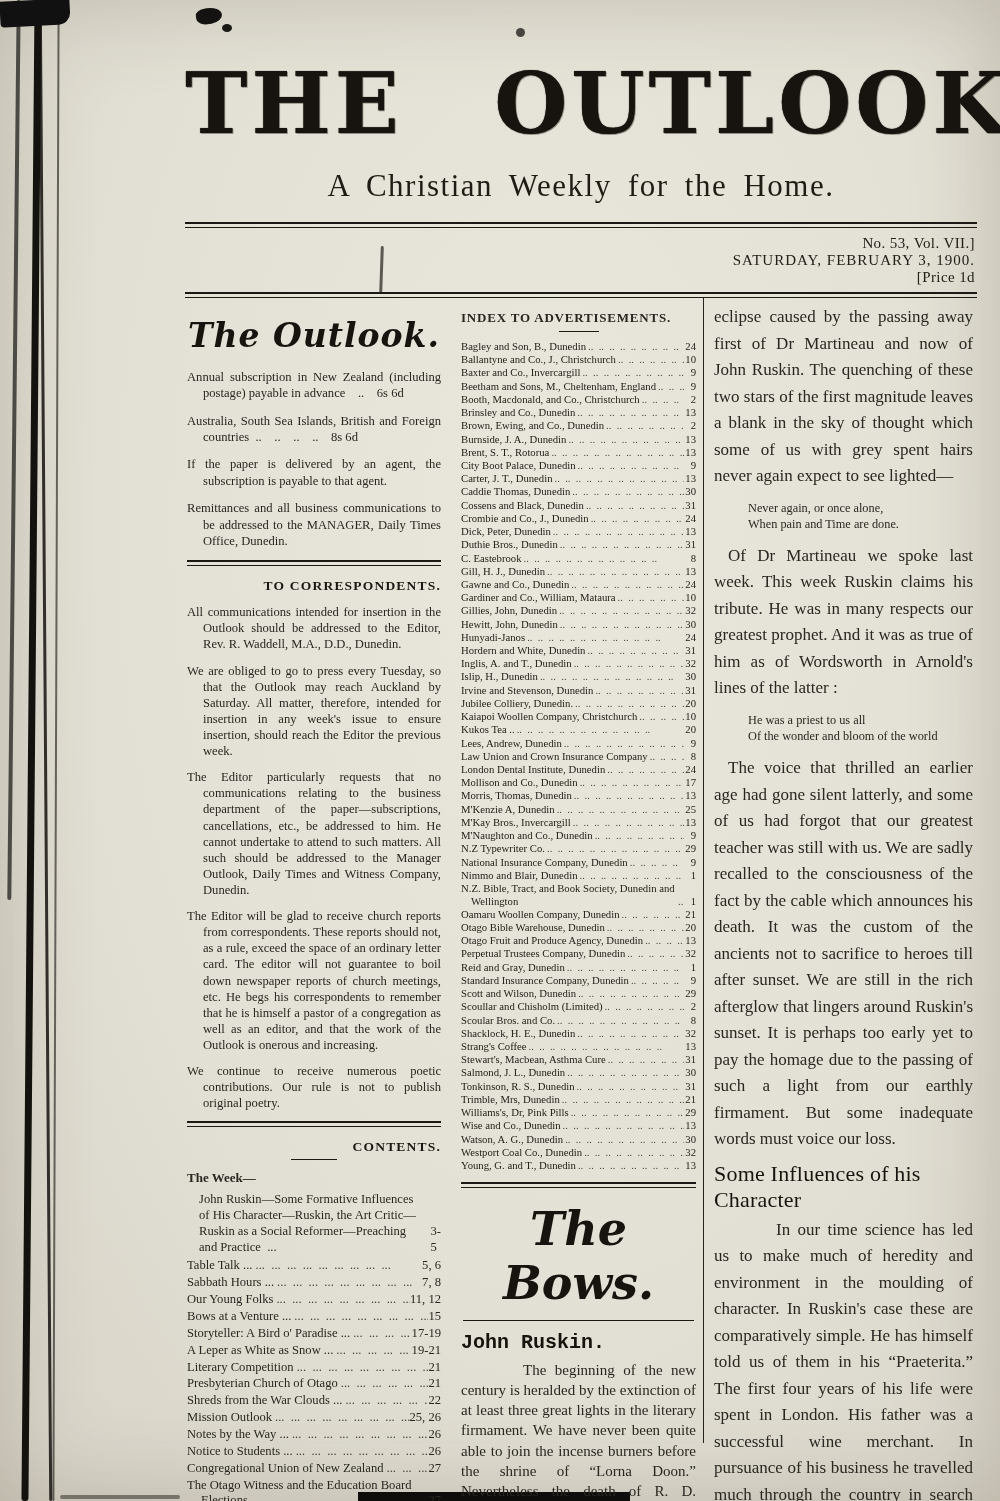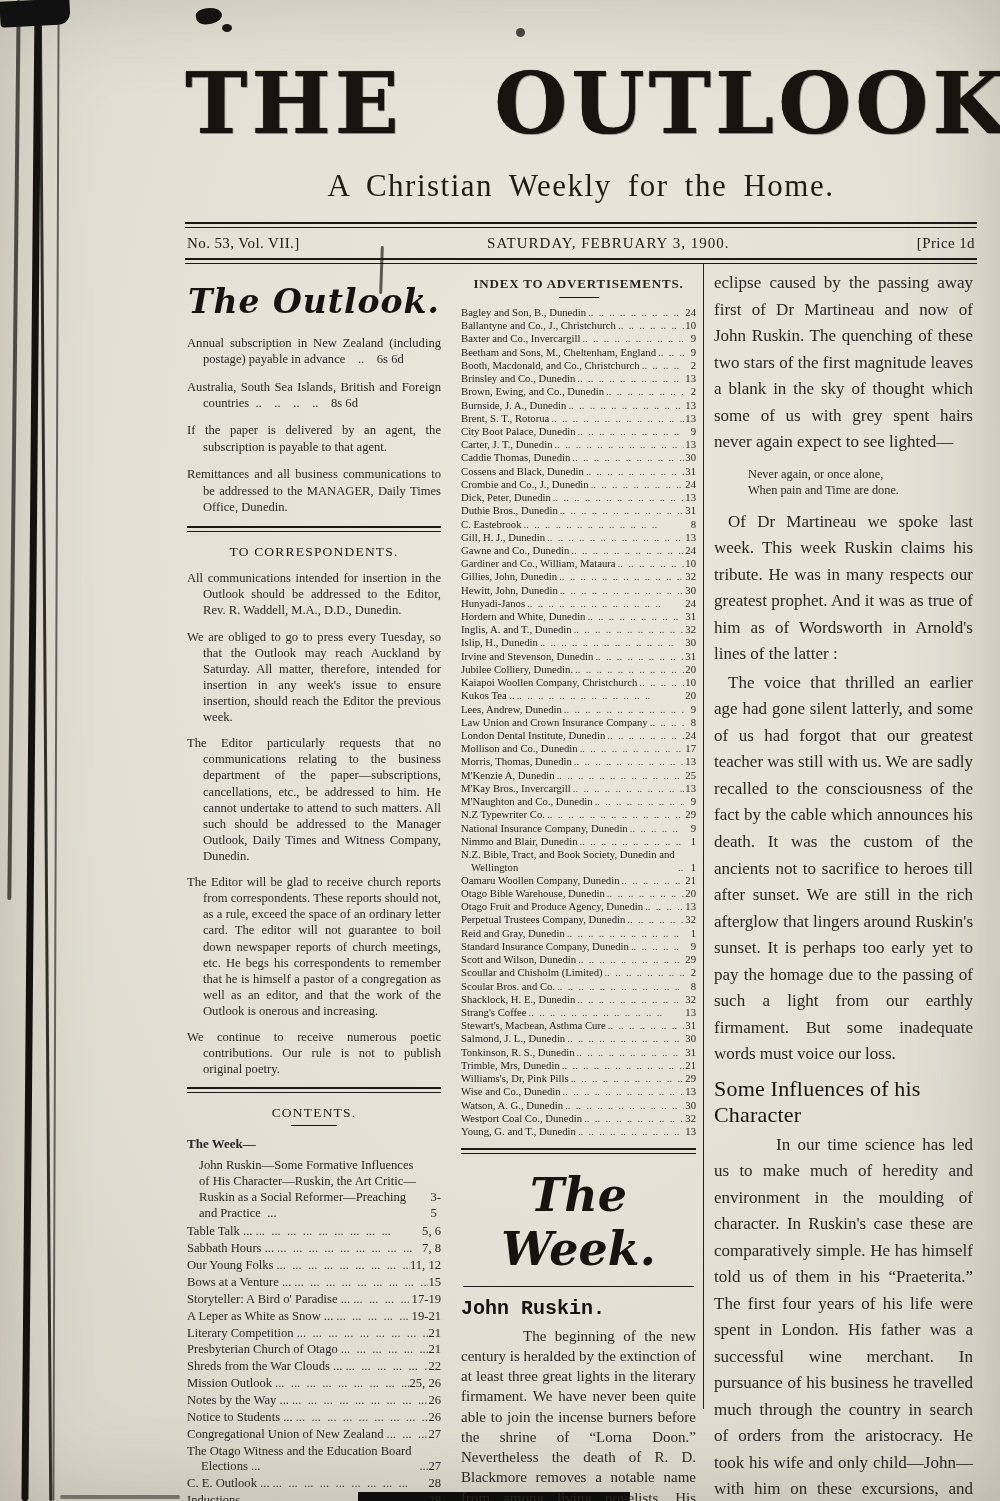--- a/index.html
+++ b/index.html
@@ -40,58 +40,58 @@
     color:#17140f;text-shadow:0 0 1px #241f17, 1px 1px 0 rgba(30,25,15,.35);
     white-space:nowrap;
   }
   .mast-sub{
     margin-top:22px;font-size:31px;letter-spacing:1.5px;word-spacing:7px;color:#201c15;
   }
   .rule2{border-top:2.5px solid #1c1914;border-bottom:1.2px solid #1c1914;height:3px;}
   .rule-top{margin-top:18px;}
   .dateline{
     display:flex;justify-content:space-between;align-items:flex-end;
-    font-size:15px;padding:7px 2px 6px 2px;color:#23201a;letter-spacing:.4px;
+    font-size:15px;padding:7px 2px 6px 2px;color:#23201a;letter-spacing:.4px;flex-direction:column;
   }
   .dateline .mid{letter-spacing:1px;}
 
   
   .columns{display:flex;align-items:stretch;margin-top:0;height:1145px;}
   .col{box-sizing:border-box;}
   .col-left{width:268px;padding:10px 12px 0 2px;}
   .col-mid{width:251px;padding:8px 7px 0 8px;border-left:1.5px solid #26237;border-right:1.5px solid #26231e;}
   .col-mid{border-left-color:#26231e;}
   .col-right{width:273px;padding:6px 4px 0 10px;}
 
   
   .blackletter{
     font-family:"DejaVu Serif", serif;font-weight:bold;font-style:italic;
     text-align:center;color:#17140f;
   }
   .outlook-head{font-size:33px;margin:8px 0 14px 0;letter-spacing:1px;}
   .notice{font-size:12.6px;line-height:1.3;text-align:justify;margin:0 0 11px 0;
     padding-left:16px;text-indent:-16px;}
   .sep{margin:10px 0 12px 0;}
-  .sec-head{text-align:center;font-size:13.5px;font-weight:normal;letter-spacing:1.2px;margin:6px 0 10px 0;color:#1b1813;}
+  .sec-head{text-align:right;font-size:13.5px;font-weight:bold;letter-spacing:1.2px;margin:6px 0 10px 0;color:#1b1813;}
   .corr p{font-size:12.6px;line-height:1.28;text-align:justify;margin:0 0 10px 0;padding-left:16px;text-indent:-16px;}
 
   .contents{margin-top:4px;}
   .contents-head{margin-bottom:4px;}
   .shortrule{width:46px;border-top:1.5px solid #1c1914;margin:0 auto 10px auto;}
   .toc-intro{font-size:13px;font-weight:bold;margin:2px 0 6px 0;}
   .toc-feature{display:flex;align-items:flex-end;font-size:12.6px;line-height:1.25;margin-bottom:3px;}
   .toc-feature .lbl{padding-left:12px;text-indent:-0px;flex:0 1 auto;}
   .toc-feature .pg{margin-left:12px;}
   .toc-row{display:flex;align-items:flex-end;font-size:12.6px;line-height:1.22;margin-bottom:1.5px;}
   .toc-row .lbl{flex:0 1 auto;padding-left:14px;text-indent:-14px;}
   .toc-row .lead{flex:1 1 6px;overflow:hidden;white-space:nowrap;opacity:.85;padding:0 3px;min-width:6px;}
   .toc-row .pg{text-align:right;white-space:nowrap;}
 
   
-  .idx-head{font-size:13px;font-weight:bold;letter-spacing:.8px;text-align:center;margin:4px 0 2px 0;}
+  .idx-head{font-size:13px;font-weight:bold;letter-spacing:.8px;margin:4px 0 2px 0;}
   .idx-rule{width:40px;border-top:1.5px solid #1c1914;margin:5px auto 8px auto;}
   .idx-row{display:flex;align-items:flex-end;font-size:10.7px;line-height:1.18;margin-bottom:.6px;color:#25221c;}
   .idx-row .n{flex:0 1 auto;padding-left:10px;text-indent:-10px;}
   .idx-row .lead{flex:1 1 4px;overflow:hidden;white-space:nowrap;opacity:.85;padding:0 2px;min-width:4px;}
   .idx-row .p{text-align:right;white-space:nowrap;min-width:12px;}
   .mid-sep{margin:10px 0 6px 0;}
   .week-head{font-size:46px;margin:14px 0 10px 0;}
   .week-rule{border-top:1.5px solid #1c1914;margin:0 2px 10px 2px;}
   .art-head{font-size:20px;font-weight:bold;margin:2px 0 6px 0;color:#17140f;font-family:Liberation Mono, monospace;}
   .art-text{font-size:15px;line-height:1.35;text-align:justify;text-indent:62px;margin:0;}
@@ -650,37 +650,41 @@
 
             <div class="idx-row">
               <span class="n">Young, G. and T., Dunedin</span>
               <span class="lead">.. &nbsp;.. &nbsp;.. &nbsp;.. &nbsp;.. &nbsp;.. &nbsp;.. &nbsp;.. &nbsp;.. &nbsp;.. &nbsp;.. &nbsp;.. &nbsp;..</span>
               <span class="p">13</span>
             </div>
           </div>
 
         <div class="rule2 mid-sep"></div>
 
-        <h2 class="blackletter week-head">The Week.</h2>
+        <h2 class="blackletter week-head">The Bows.</h2>
         <div class="week-rule"></div>
 
         <h3 class="art-head">John Ruskin.</h3>
         <p class="art-text">The beginning of the new century is heralded by the extinction of at least three great lights in the literary firmament. We have never been quite able to join the incense burners before the shrine of “Lorna Doon.” Nevertheless the death of R. D. Blackmore removes a notable name from among living novelists. His disappearance, however, is hardly noticeable in the wide and dread</p>
       </section>
 
       <section class="col col-right rc">
         <p>eclipse caused by the passing away first of Dr Martineau and now of John Ruskin. The quenching of these two stars of the first magnitude leaves a blank in the sky of thought which some of us with grey spent hairs never again expect to see lighted—</p>
 
         <div class="verse">
           <div>Never again, or once alone,</div>
           <div>When pain and Time are done.</div>
         </div>
 
         <p class="ind">Of Dr Martineau we spoke last week. This week Ruskin claims his tribute. He was in many respects our greatest prophet. And it was as true of him as of Wordsworth in Arnold's lines of the latter :</p>
 
+        <div class="verse">
+          <div>He was a priest to us all</div>
+          <div>Of the wonder and bloom of the world</div>
+        </div>
 
         <p class="ind">The voice that thrilled an earlier age had gone silent latterly, and some of us had forgot that our greatest teacher was still with us. We are sadly recalled to the consciousness of the fact by the cable which announces his death. It was the custom of the ancients not to sacrifice to heroes till after sunset. We are still in the rich afterglow that lingers around Ruskin's sunset. It is perhaps too early yet to pay the homage due to the passing of such a light from our earthly firmament. But some inadequate words must voice our loss.</p>
 
         <h3 class="rc-head">Some Influences of his Character</h3>
 
         <p class="bigind">In our time science has led us to make much of heredity and environment in the moulding of character. In Ruskin's case these are comparatively simple. He has himself told us of them in his “Praeterita.” The first four years of his life were spent in London. His father was a successful wine merchant. In pursuance of his business he travelled much through the country in search of orders from the aristocracy. He took his wife and only child—John—with him on these excursions, and thus early in life the boy was brought into contact with the great scenes of Nature and architecture. He was taught what he calls an “uncoveted admiration.” As he himself wrote in later life he was “probably much happier to live in a small house and have Warwick Castle to be astonished at than to live in Warwick Castle and have nothing to be astonished at. His mother was a simple but strict evangelical. “Her general principles of first treatment were to guard me with steady watchfulness from all avoidable pain or danger; and for the rest to let me amuse myself as I liked, provided I was neither fretful nor troublesome. But the law was that I should find my own amusement. No</p>
       </section>
 
     </div>
   </div>

